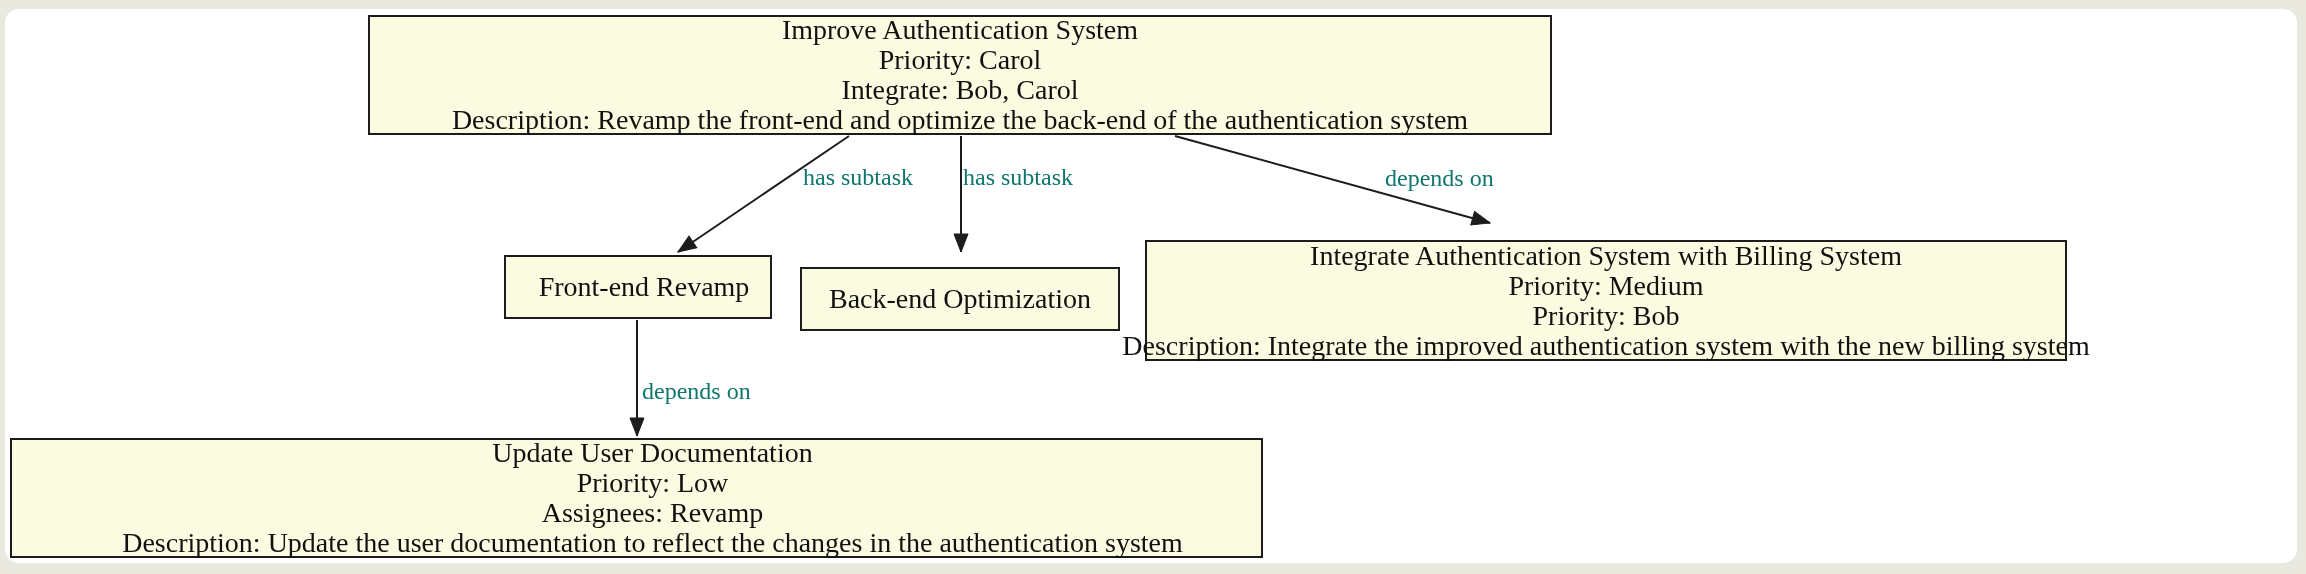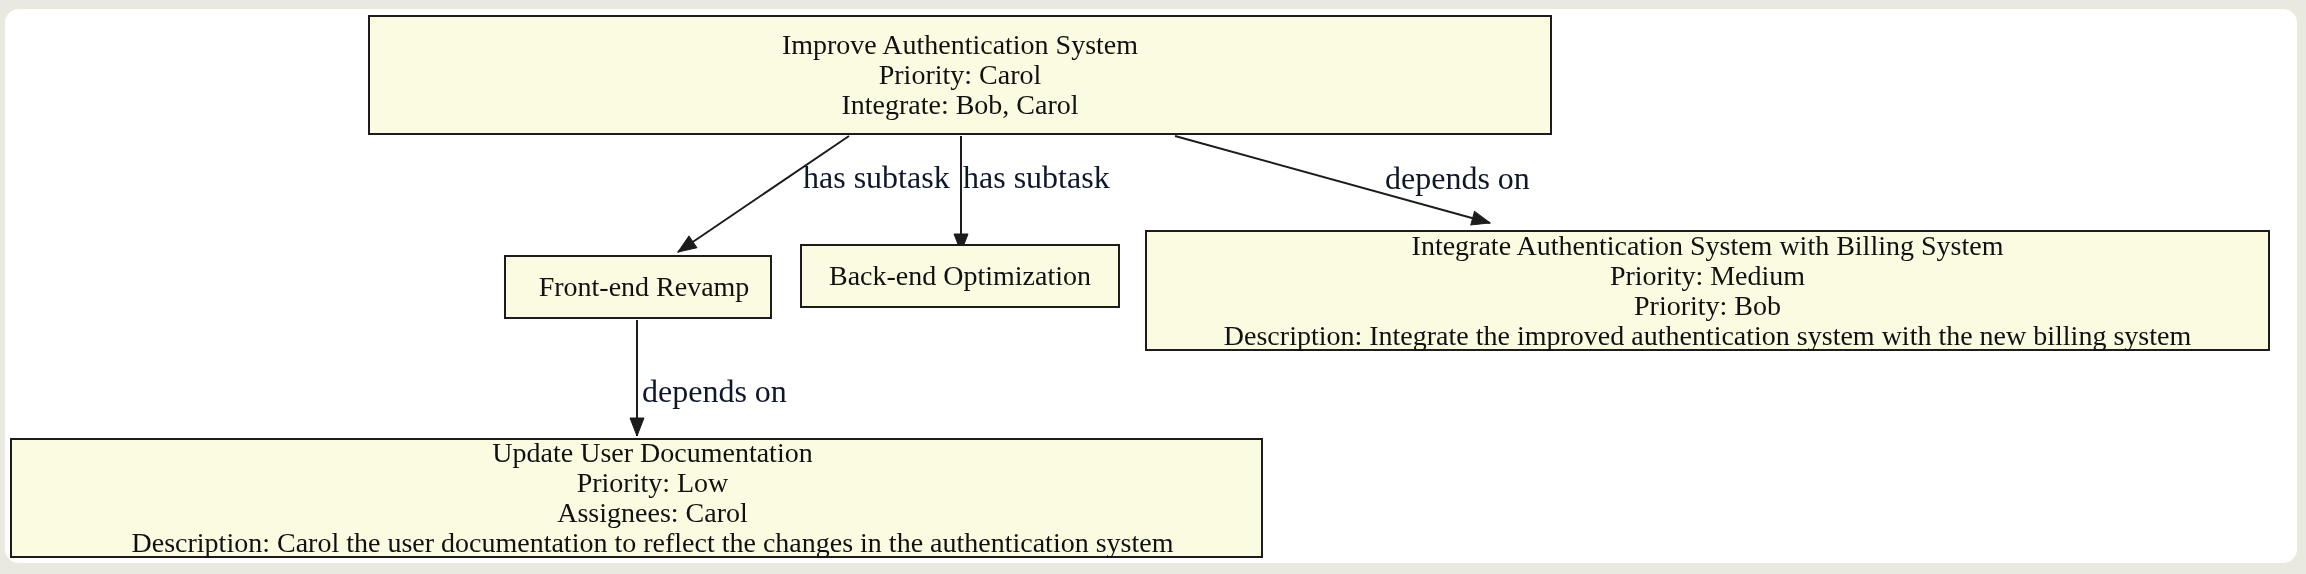--- a/index.html
+++ b/index.html
@@ -48,31 +48,31 @@
     text-align: center;
     display: flex;
     flex-direction: column;
     justify-content: center;
     align-items: center;
     white-space: nowrap;
   }
   .node .line { white-space: nowrap; }
   .edge-label {
     position: absolute;
-    color: #0f172a;
-    font-size: 32px;
+    color: #0f766e;
+    font-size: 24px;
     line-height: 28px;
     white-space: nowrap;
     font-family: Liberation Serif, serif;
   }
   
   #node-improve-auth        { left: 368px;  top: 15px;  width: 1184px; height: 120px; }
   #node-frontend-revamp     { left: 504px;  top: 255px; width: 268px;  height: 64px; padding-left: 12px; }
-  #node-backend-optimization{ left: 800px;  top: 244px; width: 320px;  height: 64px; }
-  #node-integrate-billing   { left: 1145px; top: 230px; width: 1125px; height: 121px; }
+  #node-backend-optimization{ left: 800px;  top: 267px; width: 320px;  height: 64px; }
+  #node-integrate-billing   { left: 1145px; top: 240px; width: 922px; height: 121px; }
   #node-update-docs         { left: 10px;   top: 438px; width: 1253px; height: 120px; padding-left: 32px; }
   
   #edge-label-0 { left: 803px;  top: 163px; }
   #edge-label-1 { left: 963px;  top: 163px; }
   #edge-label-2 { left: 1385px; top: 164px; }
   #edge-label-3 { left: 642px;  top: 377px; }
 </style>
 </head>
 <body>
 
@@ -88,41 +88,42 @@
     <line x1="849" y1="136" x2="678" y2="252" marker-end="url(#arrowhead)"></line>
     <line x1="961" y1="136" x2="961" y2="252" marker-end="url(#arrowhead)"></line>
     <line x1="1175" y1="136" x2="1490" y2="223" marker-end="url(#arrowhead)"></line>
     <line x1="637" y1="320" x2="637" y2="436" marker-end="url(#arrowhead)"></line>
   </svg>
 
   <div class="node" id="node-improve-auth">
     <div class="line">Improve Authentication System</div>
     <div class="line">Priority: Carol</div>
     <div class="line">Integrate: Bob, Carol</div>
+    <div class="line">Description: Revamp the front-end and optimize the back-end of the authentication system</div>
   </div>
 
   <div class="node" id="node-frontend-revamp">
     <div class="line">Front-end Revamp</div>
   </div>
 
   <div class="node" id="node-backend-optimization">
     <div class="line">Back-end Optimization</div>
   </div>
 
   <div class="node" id="node-integrate-billing">
     <div class="line">Integrate Authentication System with Billing System</div>
     <div class="line">Priority: Medium</div>
     <div class="line">Priority: Bob</div>
     <div class="line">Description: Integrate the improved authentication system with the new billing system</div>
   </div>
 
   <div class="node" id="node-update-docs">
     <div class="line">Update User Documentation</div>
     <div class="line">Priority: Low</div>
-    <div class="line">Assignees: Carol</div>
-    <div class="line">Description: Carol the user documentation to reflect the changes in the authentication system</div>
+    <div class="line">Assignees: Revamp</div>
+    <div class="line">Description: Update the user documentation to reflect the changes in the authentication system</div>
   </div>
 
   <div class="edge-label" id="edge-label-0">has subtask</div>
   <div class="edge-label" id="edge-label-1">has subtask</div>
   <div class="edge-label" id="edge-label-2">depends on</div>
   <div class="edge-label" id="edge-label-3">depends on</div>
 </div>
 
 </body></html>

